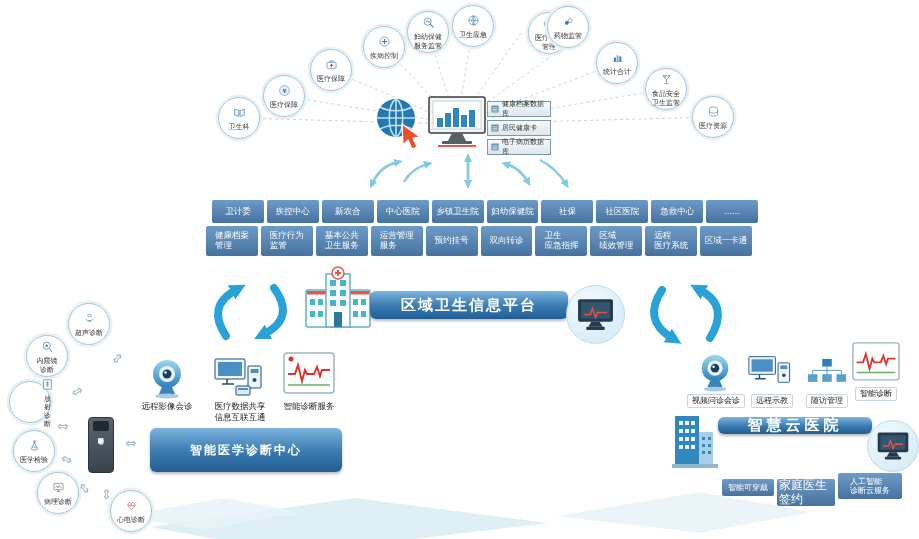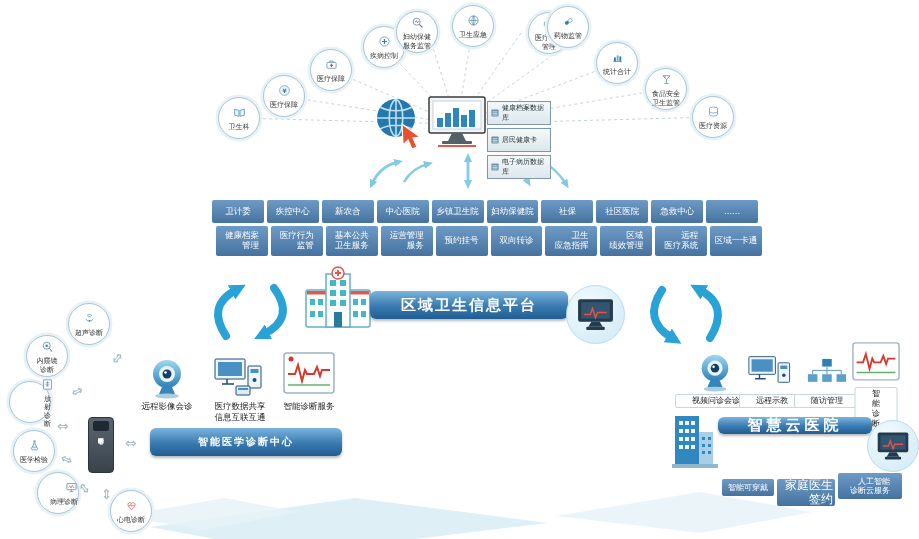--- a/index.html
+++ b/index.html
@@ -9,59 +9,59 @@
   #bg{position:absolute;left:0;top:0;}
   
   .ring-circle{position:absolute;width:42px;height:42px;border-radius:50%;background:#fff;
     border:1.5px solid #a9c6d4;box-shadow:0 0 0 2.5px #e7f1f6;display:flex;flex-direction:column;
     align-items:center;justify-content:center;text-align:center;box-sizing:border-box;}
   .ring-circle svg{width:13px;height:13px;flex:0 0 auto;}
   .ring-circle .lbl{font-size:7px;line-height:1.15;color:#333;white-space:pre-line;}
   
   .btn-row{position:absolute;display:flex;gap:3px;}
   #org-row{left:212px;top:200px;width:546px;height:23px;}
-  #service-row{left:216px;top:226px;width:546px;height:30px;}
+  #service-row{left:206px;top:226px;width:546px;height:30px;}
   .btn{background:linear-gradient(180deg,#719ac600,transparent),linear-gradient(180deg,#6e9ac6,var(--btn,#46729f));
-    color:#fff;display:flex;align-items:center;justify-content:center;text-align:right;
+    color:#fff;display:flex;align-items:center;justify-content:center;text-align:left;
     border-radius:2px;line-height:1.15;font-size:8.5px;padding:1px 2px;box-sizing:border-box;white-space:pre-line;}
   .btn-row .btn{flex:1;}
   
   .bar{position:absolute;border-radius:6px;color:#fff;font-weight:bold;display:flex;align-items:center;
     justify-content:center;background:linear-gradient(180deg,#7ab4de 0%,#3a7ab0 55%,#205e92 100%);
     box-shadow:0 2px 3px rgba(0,0,0,.28);letter-spacing:2px;}
   .bar-platform{left:370px;top:291px;width:198px;height:28px;font-size:15px;}
-  .bar-left{left:150px;top:428px;width:192px;height:28px;font-size:10px;}
+  .bar-left{left:150px;top:428px;width:192px;height:44px;font-size:12px;}
   .bar-right{left:718px;top:417px;width:154px;height:17px;font-size:15px;letter-spacing:4px;}
   
   .badge{position:absolute;border-radius:50%;border:1.5px solid #b9dcec;
     background:radial-gradient(circle at 35% 30%,#f2fafd,#cfe9f6);display:flex;align-items:center;justify-content:center;}
   .badge-platform{left:566px;top:285px;width:57px;height:57px;}
   .badge-right{left:867px;top:420px;width:50px;height:50px;}
   .badge svg{width:72%;height:72%;}
   
   .ic-globe{left:372px;top:96px;width:56px;height:58px;}
   .ic-monitor{left:428px;top:96px;width:60px;height:52px;}
   .ic-hospital{left:303px;top:266px;width:70px;height:64px;}
   .ic-building{left:672px;top:412px;width:46px;height:58px;}
   #db-col{position:absolute;left:487px;top:101px;display:flex;flex-direction:column;gap:3px;}
-  .db-box{display:flex;align-items:center;gap:3px;width:64px;height:24px;box-sizing:border-box;
+  .db-box{display:flex;align-items:center;gap:3px;width:64px;height:16px;box-sizing:border-box;
     background:linear-gradient(180deg,#f4f8fa,#dde7ec);border:1px solid #7d98a8;padding:1px 3px;
     font-size:7px;color:#233;}
   .db-box svg{width:8px;height:8px;flex:0 0 auto;}
   
   .ic-webcam-l{left:147px;top:357px;width:40px;height:42px;}
   .ic-monitors-l{left:214px;top:356px;width:52px;height:40px;}
   .ic-ecg-l{left:283px;top:352px;width:52px;height:42px;}
   .ic-webcam-r{left:696px;top:352px;width:38px;height:40px;}
   .ic-monitors-r{left:748px;top:354px;width:46px;height:36px;}
   .ic-orgchart-r{left:806px;top:358px;width:42px;height:30px;}
   .ic-ecg-r{left:852px;top:342px;width:48px;height:39px;}
   .svc-label{position:absolute;font-size:8.5px;color:#222;text-align:center;white-space:pre-line;
     transform:translateX(-50%);line-height:1.25;}
-  .boxed{border:1px solid #c8d6dd;background:#fff;padding:1px 16px;border-radius:2px;font-size:8px;}
+  .boxed{border:1px solid #c8d6dd;background:#fff;padding:1px 4px;border-radius:2px;font-size:8px;}
   
   .device{position:absolute;left:88px;top:417px;width:26px;height:56px;box-sizing:border-box;
     background:linear-gradient(180deg,#5a6570,#39434c);border:1px solid #2c343b;border-radius:4px;
     display:flex;flex-direction:column;align-items:center;padding-top:3px;}
   .device .scr{width:16px;height:10px;background:#1f2930;border-radius:2px;margin-bottom:2px;}
   .device .vlabel{writing-mode:vertical-rl;text-orientation:upright;color:#fff;font-size:6px;line-height:1;}
   
   .dbl-arrow{position:absolute;color:#a4bac5;font-size:14px;line-height:1;transform-origin:center;}
   
   .rb1{left:722px;top:479px;width:52px;height:17px;font-size:8px;}
@@ -400,21 +400,21 @@
         </svg></span>
       <span class="lbl">医疗保障</span>
     </div>
     <div class="ring-circle" style="left: 363px; top: 26px;">
       <span><svg viewBox="0 0 24 24" width="13" height="13">
           <circle cx="12" cy="12" r="8.5" fill="#fff" stroke="#3a7ca5" stroke-width="1.2"></circle>
           <path d="M12 7.5v9M7.5 12h9" stroke="#3a7ca5" stroke-width="2.2"></path>
         </svg></span>
       <span class="lbl">疾病控制</span>
     </div>
-    <div class="ring-circle" style="left: 396px; top: 11px;">
+    <div class="ring-circle" style="left: 407px; top: 11px;">
       <span><svg viewBox="0 0 24 24" width="13" height="13">
           <circle cx="10.5" cy="10.5" r="6.5" fill="#fff" stroke="#3a7ca5" stroke-width="1.3"></circle>
           <path d="M15.5 15.5 L21 21" stroke="#3a7ca5" stroke-width="2"></path>
           <path d="M7 10.5h2.2l1 -2 1.6 4 1 -2h2.4" fill="none" stroke="#cc4437" stroke-width="1.2"></path>
         </svg></span>
       <span class="lbl">妇幼保健
 服务监管</span>
     </div>
     <div class="ring-circle" style="left: 452px; top: 5px;">
       <span><svg viewBox="0 0 24 24" width="13" height="13">
@@ -492,21 +492,21 @@
         </svg></span>
       <span class="lbl">放射诊断</span>
     </div>
     <div class="ring-circle" style="left: 13px; top: 430px;">
       <span><svg viewBox="0 0 24 24" width="13" height="13">
           <path d="M10 3.5h4 M13 3.5v5.5l4.5 8a2 2 0 0 1 -1.8 3H8.3a2 2 0 0 1 -1.8 -3L11 9V3.5" fill="#eaf4fa" stroke="#3a7ca5" stroke-width="1.2"></path>
           <path d="M8 15h8" stroke="#3a7ca5"></path>
         </svg></span>
       <span class="lbl">医学检验</span>
     </div>
-    <div class="ring-circle" style="left: 37px; top: 472px; align-items: flex-end;">
+    <div class="ring-circle" style="left: 37px; top: 472px;">
       <span><svg viewBox="0 0 24 24" width="13" height="13">
           <rect x="3.5" y="4.5" width="17" height="11.5" rx="1" fill="#fff" stroke="#3a7ca5" stroke-width="1.2"></rect>
           <path d="M6.5 12 l2.5 -3 2 4 2.5 -5 2 4h2" fill="none" stroke="#cc4437" stroke-width="1.1"></path>
           <path d="M12 16v3M8.5 19.5h7" stroke="#3a7ca5" stroke-width="1.2"></path>
         </svg></span>
       <span class="lbl">病理诊断</span>
     </div>
     <div class="ring-circle" style="left: 80px; top: 490px; margin-left: 30px;">
       <span><svg viewBox="0 0 24 24" width="13" height="13">
           <path d="M12 19.5 C5.5 14.5 4 9.5 7 7.3 c2 -1.4 4 -0.4 5 1.2 1 -1.6 3 -2.6 5 -1.2 3 2.2 1.5 7.2 -5 12.2z" fill="#fff" stroke="#cc4437" stroke-width="1.3"></path>

